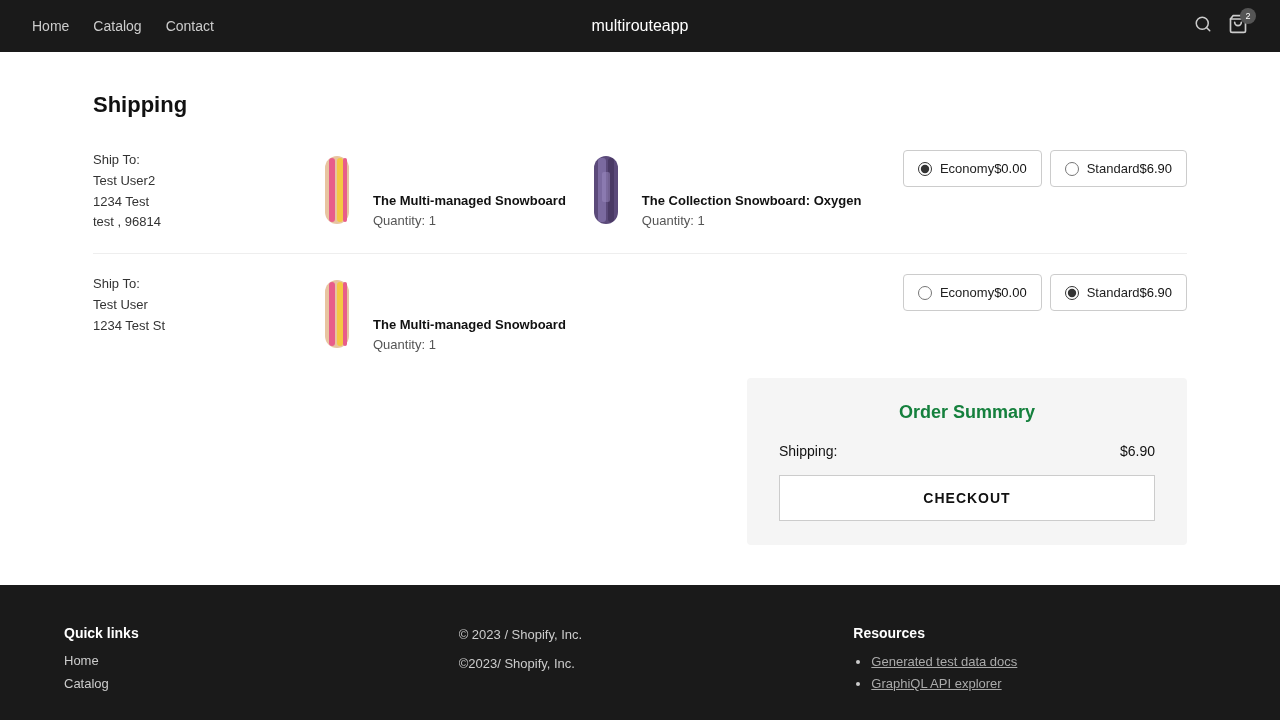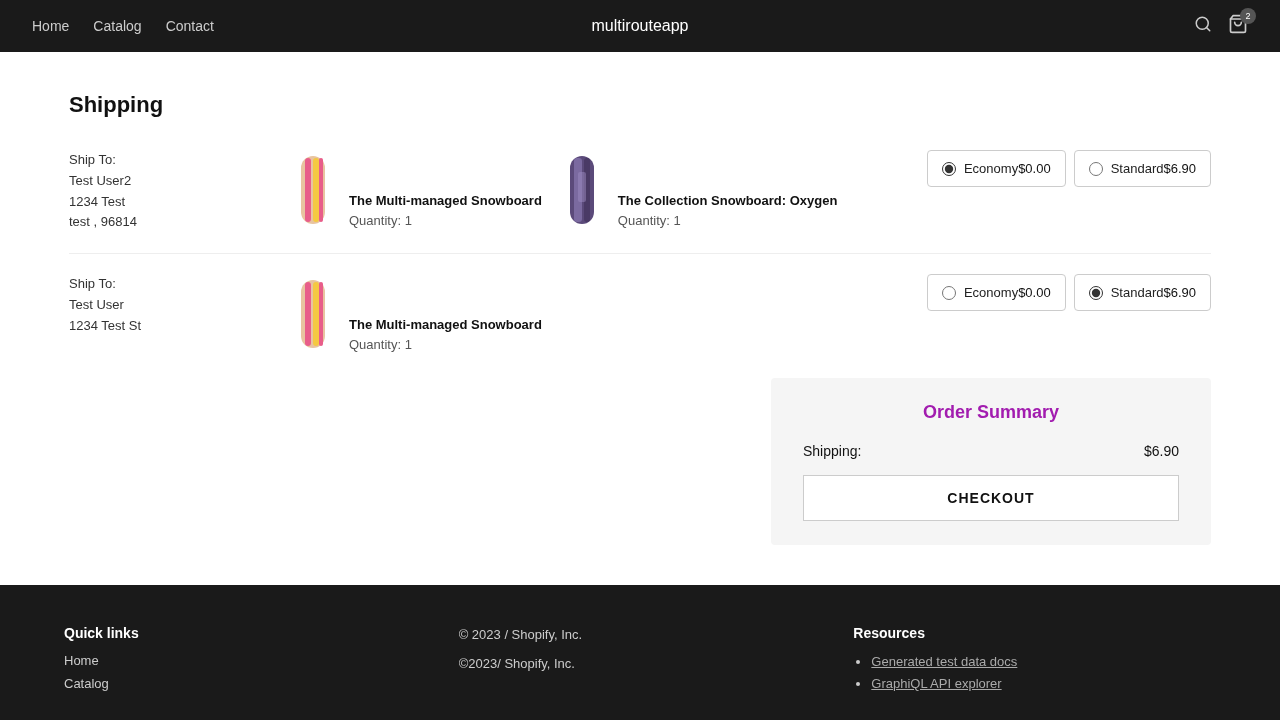--- a/index.html
+++ b/index.html
@@ -28,21 +28,21 @@
       width: 16px;
       height: 16px;
       border-radius: 50%;
       display: flex;
       align-items: center;
       justify-content: center;
     }
 
     
     .main-content {
-      padding: 40px 69px;
+      padding: 40px 93px;
       min-height: 480px;
       background: #fff;
     }
     .page-title {
       font-size: 22px;
       font-weight: 600;
       margin-bottom: 32px;
       color: #111;
     }
 
@@ -122,21 +122,21 @@
       background: #f5f5f5;
       border-radius: 4px;
       padding: 24px 32px;
       min-width: 440px;
     }
     .order-summary-title {
       font-size: 18px;
       font-weight: 700;
       text-align: center;
       margin-bottom: 20px;
-      color: #a21caf;
+      color: #15803d;
     }
     .summary-line {
       display: flex;
       justify-content: space-between;
       align-items: center;
       margin-bottom: 12px;
       font-size: 14px;
       color: #111;
     }
     .summary-line .summary-label { }

